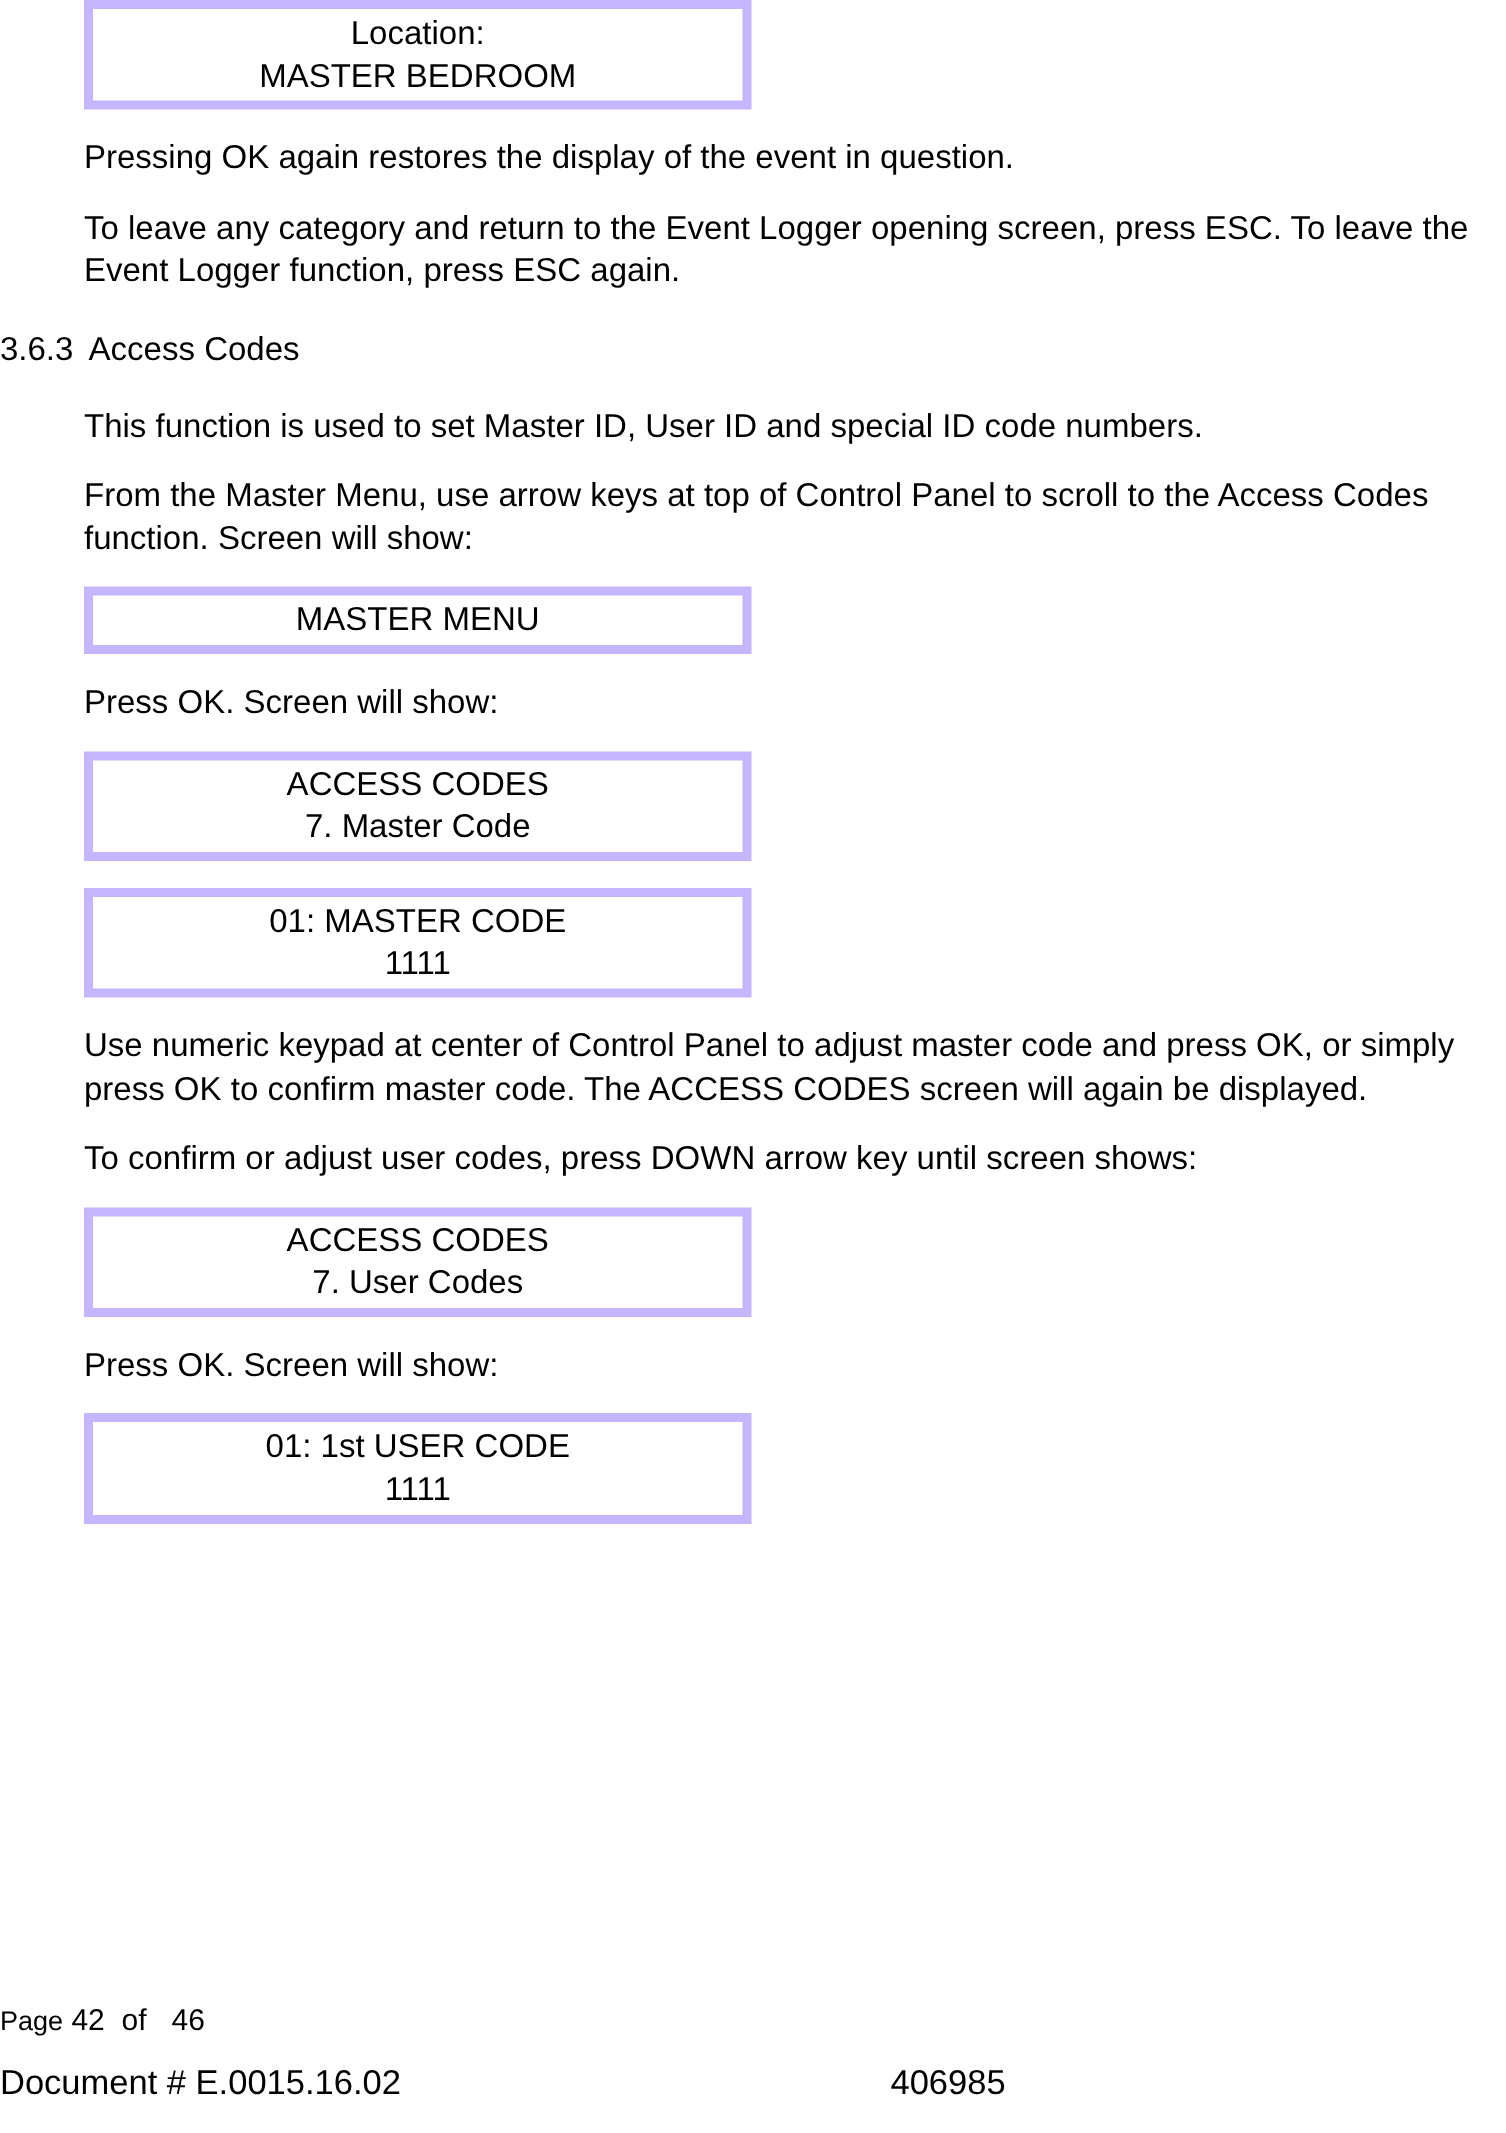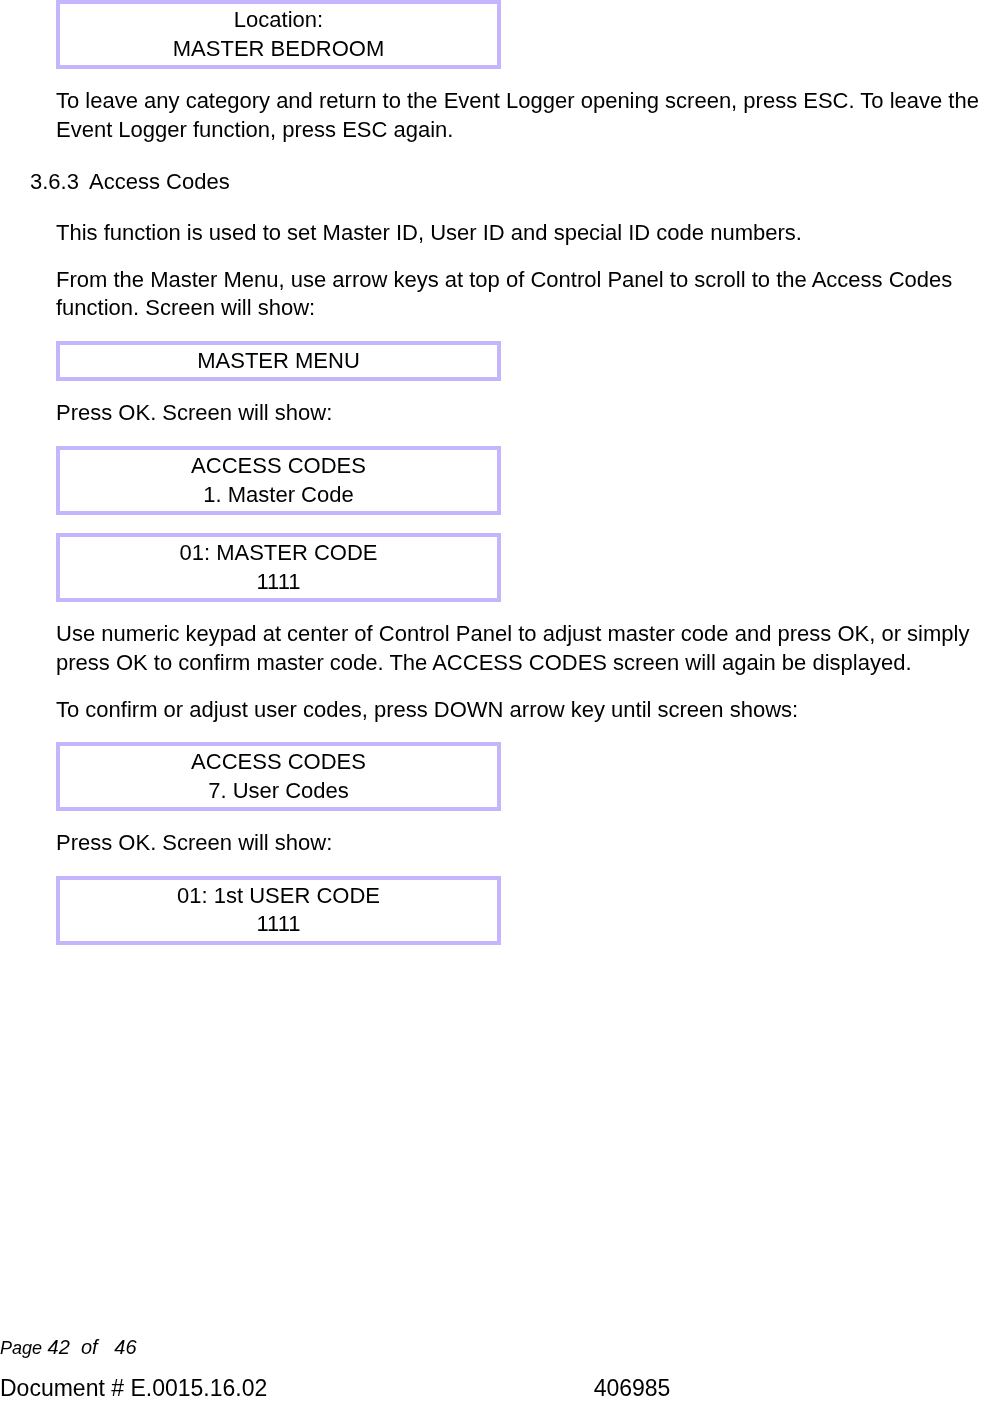--- a/index.html
+++ b/index.html
@@ -16,58 +16,56 @@
       width: 1004px;
       height: 1422px;
       position: relative;
       padding: 0;
     }
     .content {
       padding-left: 56px;
       padding-right: 10px;
     }
     .display-box {
-      border: 4px solid #c4b5fd;
+      border: 6px solid #c4b5fd;
       width: 445px;
       text-align: center;
       padding: 2px 0;
       margin-bottom: 18px;
       margin-top: 2px;
     }
     .display-box .line {
       display: block;
     }
     .para {
       margin-top: 18px;
       margin-bottom: 18px;
     }
     .section-head {
       margin-left: -56px;
       margin-top: 24px;
       margin-bottom: 22px;
     }
     .section-num {
       display: inline-block;
-      padding-left: 30px;
     }
     .section-title {
       display: inline-block;
       margin-left: 4px;
     }
     .footer {
       position: absolute;
       bottom: 18px;
       left: 0;
       width: 100%;
       font-size: 20px;
     }
     .footer .page-line {
       margin-bottom: 14px;
       padding-left: 0px;
-      font-style: italic;
     }
     .footer .page-word {
       font-size: 18px;
     }
     .footer .doc-line {
       padding-left: 0px;
       font-size: 23px;
     }
     .footer .doc-num {
       display: inline-block;
@@ -83,41 +81,42 @@
 </head>
 <body>
 
 <div class="content">
 
   <div class="display-box box-top">
     <span class="line">Location:</span>
     <span class="line">MASTER BEDROOM</span>
   </div>
 
+  <p class="para">Pressing OK again restores the display of the event in question.</p>
 
   <p class="para">To leave any category and return to the Event Logger opening screen, press ESC. To leave the Event Logger function, press ESC again.</p>
 
   <div class="section-head">
     <span class="section-num">3.6.3</span>
     <span class="section-title">Access Codes</span>
   </div>
 
   <p class="para">This function is used to set Master ID, User ID and special ID code numbers.</p>
 
   <p class="para">From the Master Menu, use arrow keys at top of Control Panel to scroll to the Access Codes function. Screen will show:</p>
 
   <div class="display-box">
     <span class="line">MASTER MENU</span>
   </div>
 
   <p class="para">Press OK. Screen will show:</p>
 
   <div class="display-box">
     <span class="line">ACCESS CODES</span>
-    <span class="line">1. Master Code</span>
+    <span class="line">7. Master Code</span>
   </div>
 
 
   <div class="display-box">
     <span class="line">01: MASTER CODE</span>
     <span class="line">1111</span>
   </div>
 
   <p class="para">Use numeric keypad at center of Control Panel to adjust master code and press OK, or simply press OK to confirm master code. The ACCESS CODES screen will again be displayed.</p>
 

